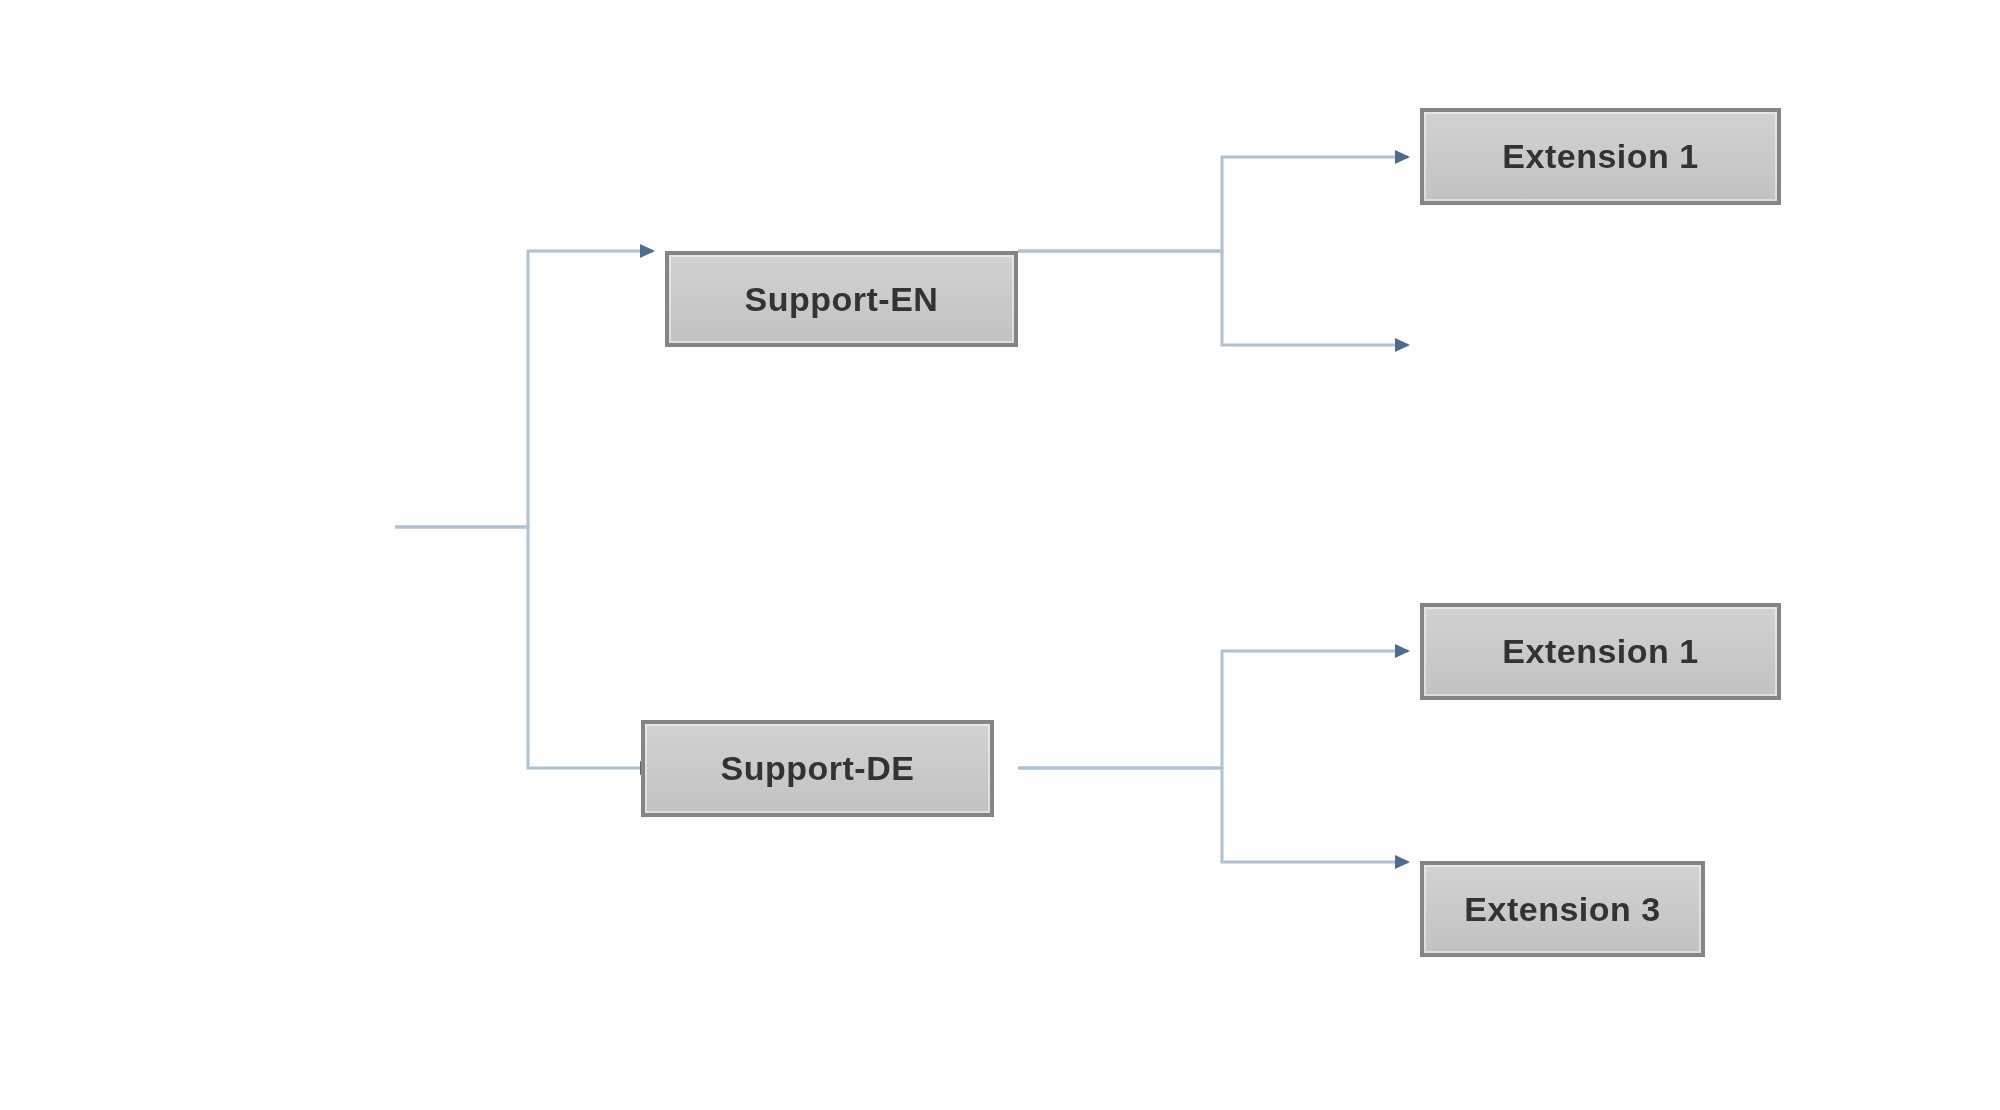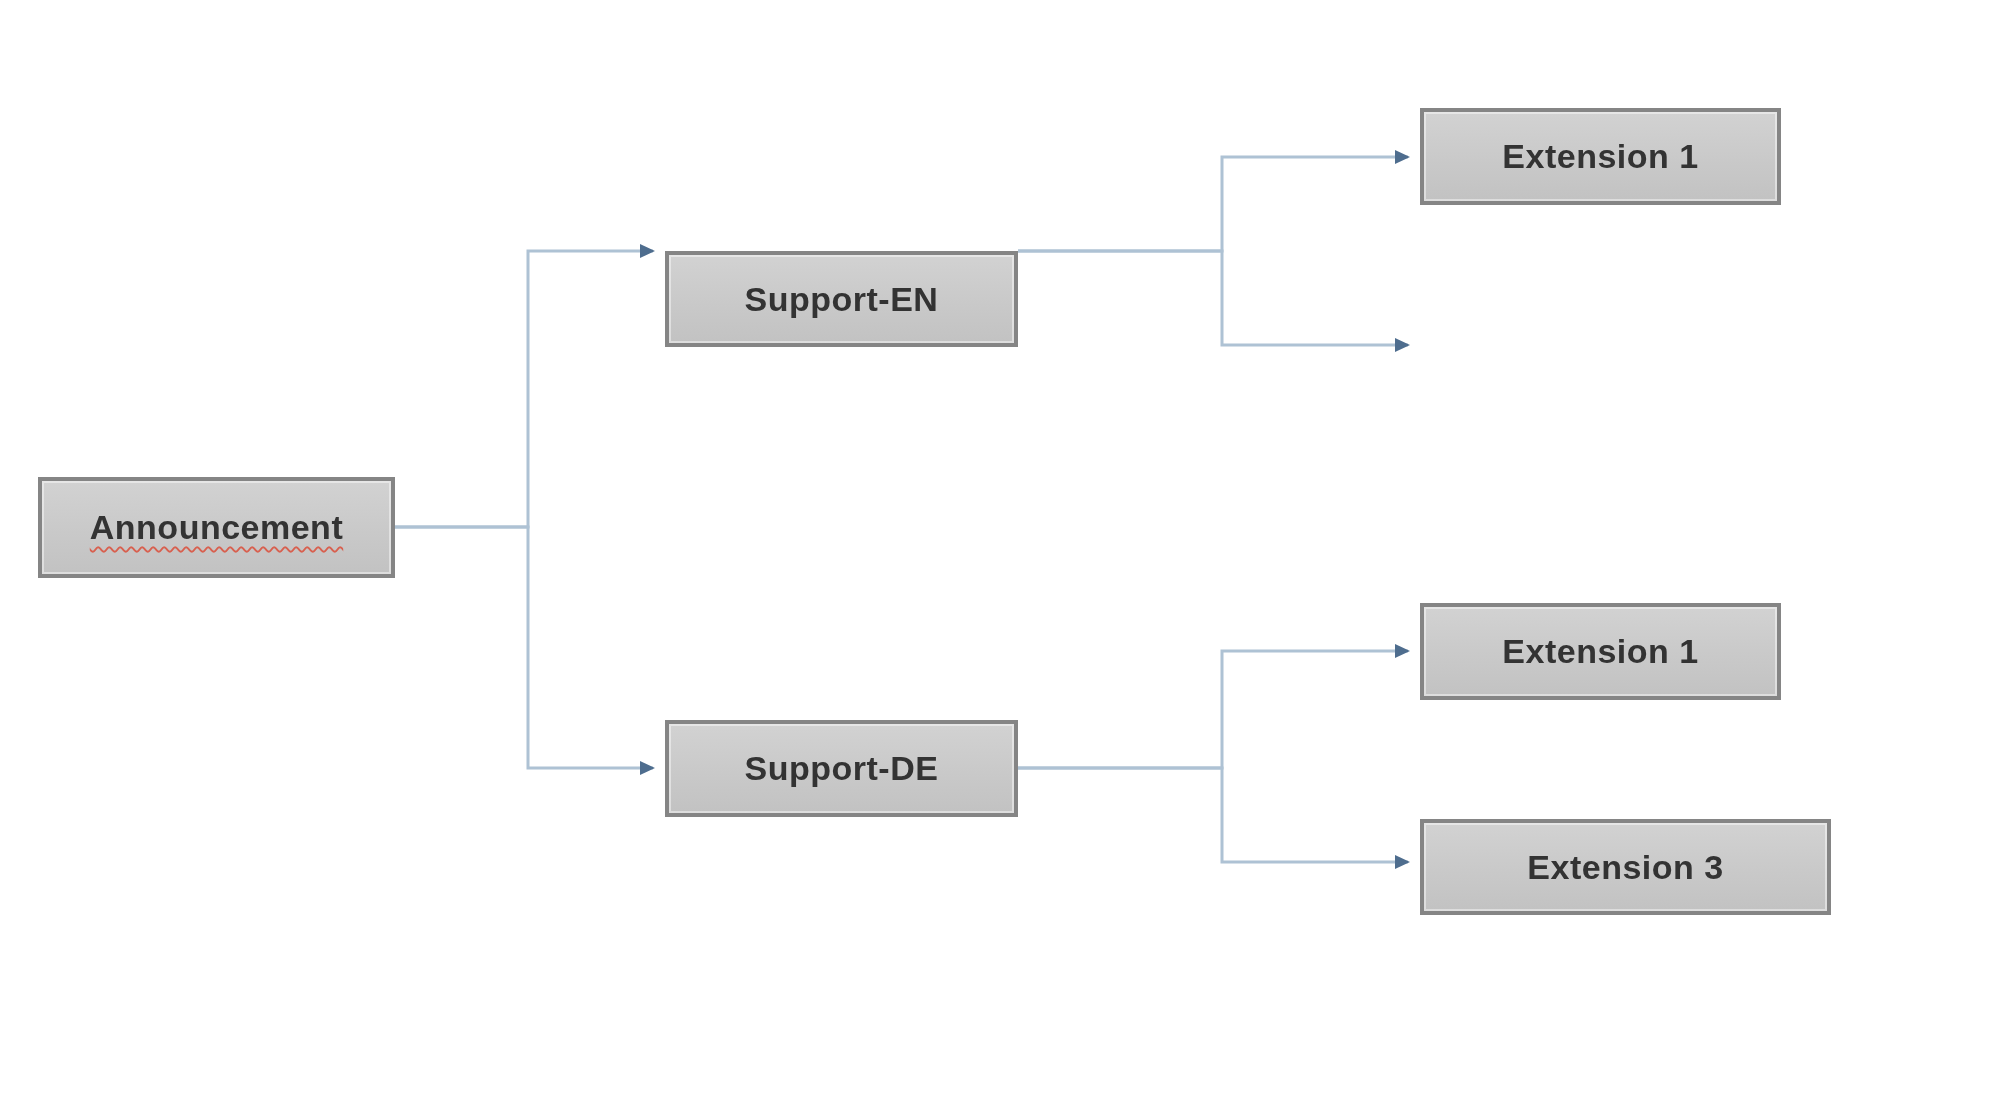--- a/index.html
+++ b/index.html
@@ -57,48 +57,45 @@
     white-space:nowrap;
   }
   .misspelled .node-label{
     text-decoration:underline wavy var(--spell);
     text-decoration-thickness:2px;
     text-underline-offset:7px;
   }
   
   .n-announcement{left:38px;top:477px;width:357px;height:101px;}
   .n-support-en  {left:665px;top:203px;width:353px;height:96px;margin-top:48px;}
-  .n-support-de  {left:665px;top:720px;width:353px;height:97px;}
+  .n-support-de  {left:641px;top:720px;width:353px;height:97px;}
   .n-ext1-en     {left:1420px;top:108px;width:361px;height:97px;}
   .n-ext2-en     {left:1420px;top:297px;width:361px;height:96px;}
   .n-ext1-de     {left:1420px;top:603px;width:361px;height:97px;}
-  .n-ext3-de     {left:1420px;top:819px;width:411px;height:96px;}
+  .n-ext3-de     {left:1420px;top:861px;width:285px;height:96px;}
 </style>
 </head>
 <body>
 
 <div class="canvas">
 
   <svg class="connector-layer" viewBox="0 0 2000 1110" xmlns="http://www.w3.org/2000/svg">
     <defs>
       <marker id="arrow" markerUnits="userSpaceOnUse" markerWidth="18" markerHeight="16" refX="14" refY="8" orient="auto">
         <path class="arrowhead-shape" d="M1,1 L16,8 L1,15 Z"></path>
       </marker>
     </defs>
     <path class="edge" d="M395,527 L528,527 L528,251 L653,251" marker-end="url(#arrow)"></path>
     <path class="edge" d="M395,527 L528,527 L528,768 L653,768" marker-end="url(#arrow)"></path>
     <path class="edge" d="M1018,251 L1222,251 L1222,157 L1408,157" marker-end="url(#arrow)"></path>
     <path class="edge" d="M1018,251 L1222,251 L1222,345 L1408,345" marker-end="url(#arrow)"></path>
     <path class="edge" d="M1018,768 L1222,768 L1222,651 L1408,651" marker-end="url(#arrow)"></path>
     <path class="edge" d="M1018,768 L1222,768 L1222,862 L1408,862" marker-end="url(#arrow)"></path>
   </svg>
 
-  <div class="node n-announcement misspelled">
-    <span class="node-label">Announcement</span>
-  </div>
 
   <div class="node n-support-en">
     <span class="node-label">Support-EN</span>
   </div>
 
   <div class="node n-support-de">
     <span class="node-label">Support-DE</span>
   </div>
 
   <div class="node n-ext1-en">

